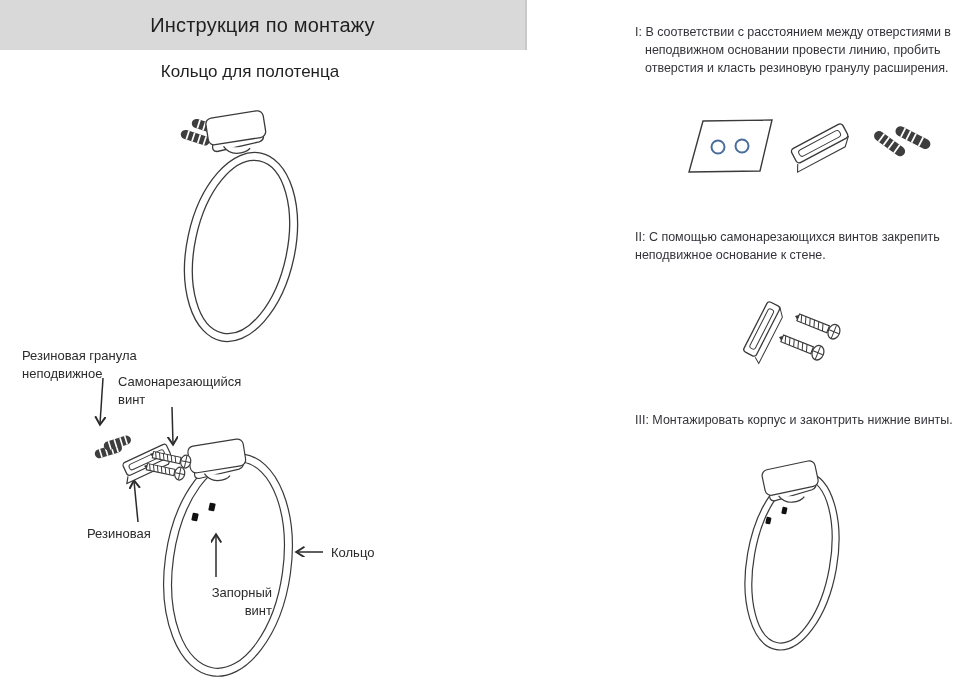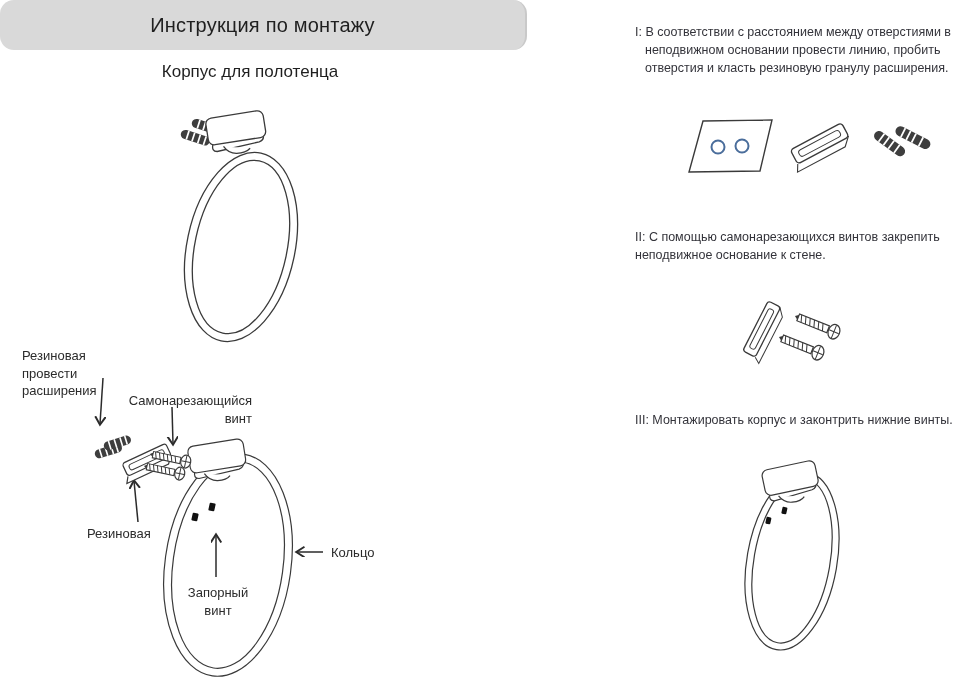--- a/index.html
+++ b/index.html
@@ -6,41 +6,41 @@
   body{
     width:970px;height:679px;position:relative;overflow:hidden;
     background:#ffffff;
     font-family:"Liberation Sans", sans-serif;
     color:#323232;
   }
   .abs{position:absolute;}
   .header-bar{
     left:0;top:0;width:525px;height:50px;
     background:#d9d9d9;border-right:2px solid #c9c9c9;
-    display:flex;align-items:center;justify-content:center;border-radius:14px;
+    display:flex;align-items:center;justify-content:center;
   }
   .page-title{font-size:20px;color:#1f1f1f;letter-spacing:0.2px;}
   .page-subtitle{
     left:0;top:62px;width:500px;text-align:center;
     font-size:17px;color:#1f1f1f;
   }
   .part-label{font-size:13px;line-height:1.35;color:#2b2b2b;}
   .step-text{
     left:635px;width:336px;font-size:12.5px;line-height:1.45;color:#33333a;
   }
   .hang{text-indent:-10px;padding-left:10px;}
   svg{display:block;}
 </style>
 </head>
 <body>
 
 <div class="abs header-bar">
   <div class="page-title">Инструкция по монтажу</div>
 </div>
-<div class="abs page-subtitle">Корпус для полотенца</div>
+<div class="abs page-subtitle">Кольцо для полотенца</div>
 
 <svg class="abs" style="left:150px;top:95px" width="240" height="260" viewBox="0 0 240 260">
   <g stroke="#3a3a3a" fill="none" stroke-width="1.3">
     <g>
       <ellipse cx="91" cy="152" rx="54" ry="96" transform="rotate(12 91 152)"></ellipse>
       <ellipse cx="91" cy="152" rx="46" ry="88" transform="rotate(12 91 152)"></ellipse>
     </g>
 
     <g stroke="none">
       <g transform="translate(31,38) rotate(18)">
@@ -121,25 +121,25 @@
       </g>
     </g>
 
     <g fill="#111" stroke="none">
       <rect x="192" y="173" width="6" height="8" rx="1" transform="rotate(12 195 177)"></rect>
       <rect x="209" y="163" width="6" height="8" rx="1" transform="rotate(12 212 167)"></rect>
     </g>
   </g>
 </svg>
 
-<div class="abs part-label" style="left:22px;top:347px;width:122px">Резиновая провести расширения</div>
-<div class="abs part-label" style="left:118px;top:392px;width:134px;text-align:right">Самонарезающийся винт</div>
+<div class="abs part-label" style="left:22px;top:347px;width:122px">Резиновая гранула неподвижное</div>
+<div class="abs part-label" style="left:118px;top:373px;width:134px;text-align:left">Самонарезающийся винт</div>
 <div class="abs part-label" style="left:87px;top:525px;width:90px">Резиновая</div>
 <div class="abs part-label" style="left:331px;top:544px;width:60px">Кольцо</div>
-<div class="abs part-label" style="left:180px;top:584px;width:76px;text-align:center">Запорный винт</div>
+<div class="abs part-label" style="left:196px;top:584px;width:76px;text-align:right">Запорный винт</div>
 
 <div class="abs step-text hang" style="top:23px">I: В соответствии с расстоянием между отверстиями в неподвижном основании провести линию, пробить отверстия и класть резиновую гранулу расширения.</div>
 
 <svg class="abs" style="left:668px;top:100px" width="300" height="85" viewBox="0 0 300 85">
   <g stroke="#3a3a3a" fill="none" stroke-width="1.4">
     <path d="M35,21 L104,20 L92,71 L21,72 Z" fill="#fff"></path>
     <g stroke="#4a6d9b" stroke-width="2">
       <circle cx="50" cy="47" r="6.5"></circle>
       <circle cx="74" cy="46" r="6.5"></circle>
     </g>

